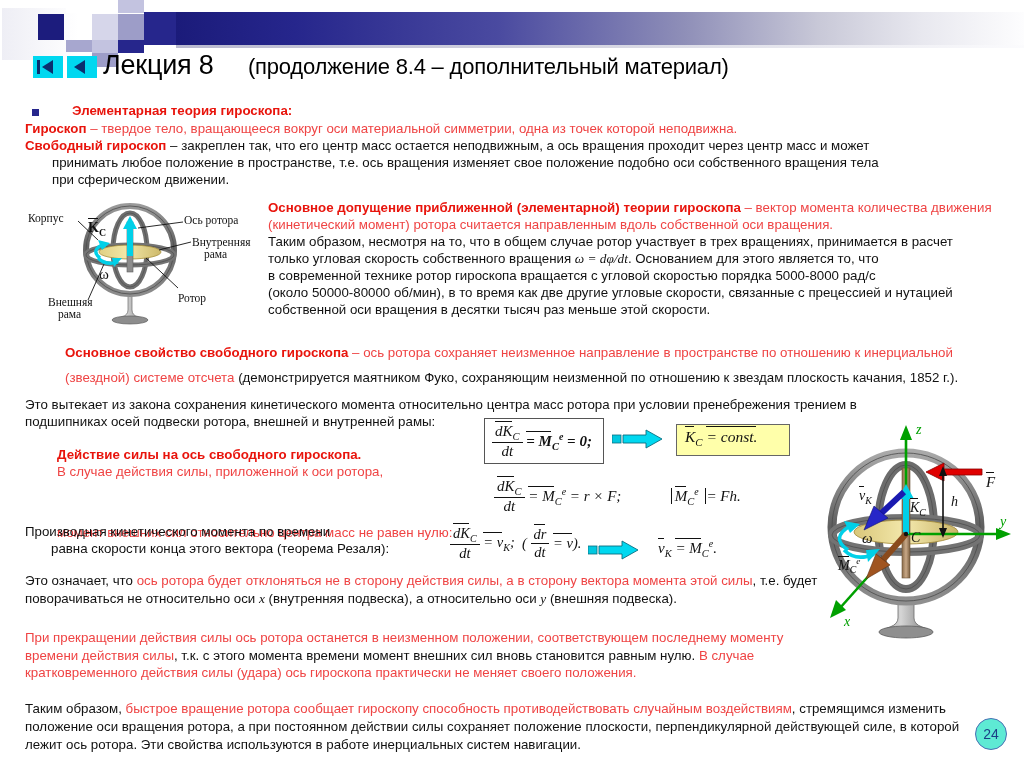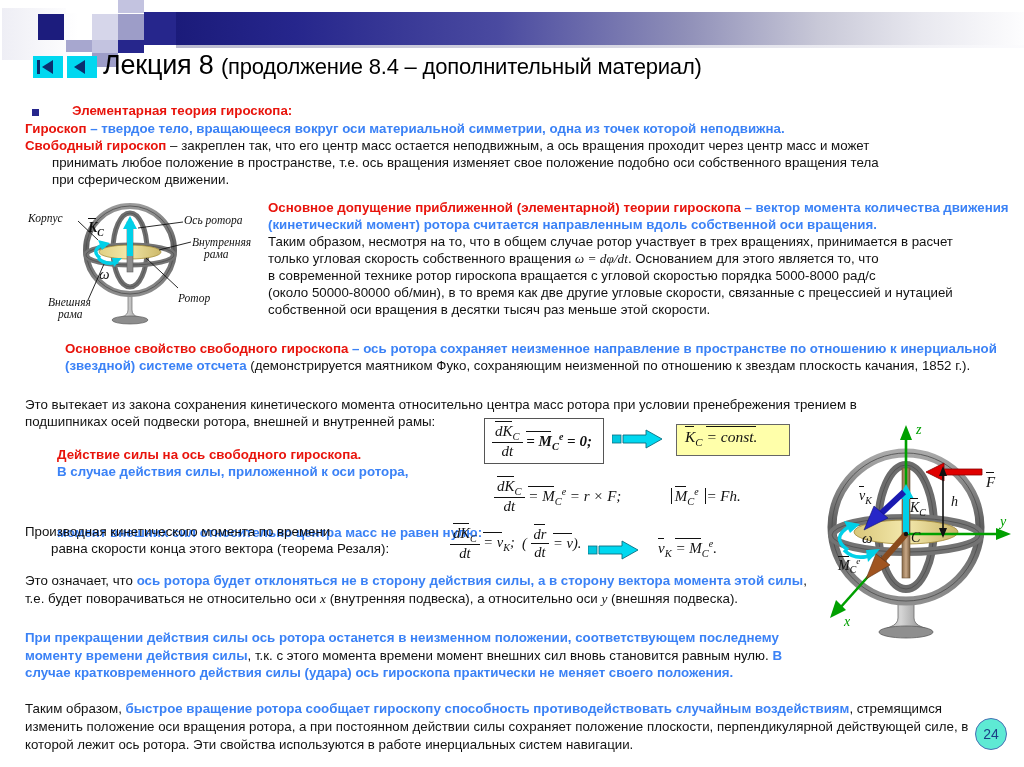--- a/index.html
+++ b/index.html
@@ -32,32 +32,32 @@
     position:absolute;top:4px;width:0;height:0;
     border-top:7px solid transparent;border-bottom:7px solid transparent;
     border-right:11px solid #0b2f6e;
   }
   
   #title{
     position:absolute;left:103px;top:50px;
     font-size:26px;color:#000;white-space:nowrap;letter-spacing:-0.2px;
   }
   #title .big{font-size:27px;}
-  #title .small{font-size:22px;}
+  #title .small{font-size:22px;margin-left:27px;}
   
   .txt{position:absolute;font-size:13.3px;line-height:16.6px;color:#26268c;}
   .red{color:#e8140c;font-weight:bold;}
-  .blueb{color:#3b82f6;font-weight:bold;}
+  .blueb{color:#ef4444;font-weight:normal;}
   .blk{color:#111;}
   .it{font-style:italic;font-family:"Liberation Serif",serif;}
   .bullet{
     position:absolute;width:7px;height:7px;background:#26268c;
   }
   
-  #gyro1{position:absolute;left:28px;top:200px;width:240px;height:128px;font-style:italic;}
+  #gyro1{position:absolute;left:28px;top:200px;width:240px;height:128px;}
   #gyro1 .lab{position:absolute;font-size:11.5px;color:#111;font-family:"Liberation Serif",serif;line-height:12.5px;}
   
   .fbox{
     position:absolute;border:1px solid #555;background:#fff;
   }
   .fyellow{
     position:absolute;border:1px solid #666;background:#ffffaa;
   }
   .formula{
     font-family:"Liberation Serif",serif;font-style:italic;color:#111;
@@ -192,21 +192,21 @@
   <span class="red">Основное допущение приближенной (элементарной) теории гироскопа</span><span class="blueb"> – вектор момента количества движения (кинетический момент) ротора считается направленным вдоль собственной оси вращения.</span>
 </div>
 <div class="txt blk" style="left:268px;top:234px;width:752px;">Таким образом, несмотря на то, что в общем случае ротор участвует в трех вращениях, принимается в расчет</div>
 <div class="txt blk" style="left:268px;top:251px;width:752px;">
   <span>только угловая скорость собственного вращения </span><span class="it">ω = dφ/dt</span><span>. Основанием для этого является то, что</span>
 </div>
 <div class="txt blk" style="left:268px;top:268px;width:752px;">в современной технике ротор гироскопа вращается с угловой скоростью порядка 5000-8000 рад/с</div>
 <div class="txt blk" style="left:268px;top:285px;width:752px;">(около 50000-80000 об/мин), в то время как две другие угловые скорости, связанные с прецессией и нутацией</div>
 <div class="txt blk" style="left:268px;top:302px;width:752px;">собственной оси вращения в десятки тысяч раз меньше этой скорости.</div>
 
-<div class="txt" style="left:65px;top:340px;width:955px;line-height:17px;">
+<div class="txt" style="left:65px;top:340px;width:955px;line-height:25px;">
   <span class="red">Основное свойство свободного гироскопа</span><span class="blueb"> – ось ротора сохраняет неизменное направление в пространстве по отношению к инерциальной (звездной) системе отсчета </span><span class="blk">(демонстрируется маятником Фуко, сохраняющим неизменной по отношению к звездам плоскость качания, 1852 г.).</span>
 </div>
 <div class="txt blk" style="left:25px;top:397px;width:995px;">Это вытекает из закона сохранения кинетического момента относительно центра масс ротора при условии пренебрежения трением в</div>
 <div class="txt blk" style="left:25px;top:414px;width:420px;">подшипниках осей подвески ротора, внешней и внутренней рамы:</div>
 
 <div class="fbox" style="left:484px;top:418px;width:118px;height:44px;">
   <div class="formula" style="position:absolute;left:7px;top:4px;font-size:15px;">
     <span style="display:inline-block;text-align:center;vertical-align:middle;">
       <span style="display:block;border-bottom:1px solid #111;padding:0 3px;">
         <span class="vecbar">dK</span><sub>C</sub>

